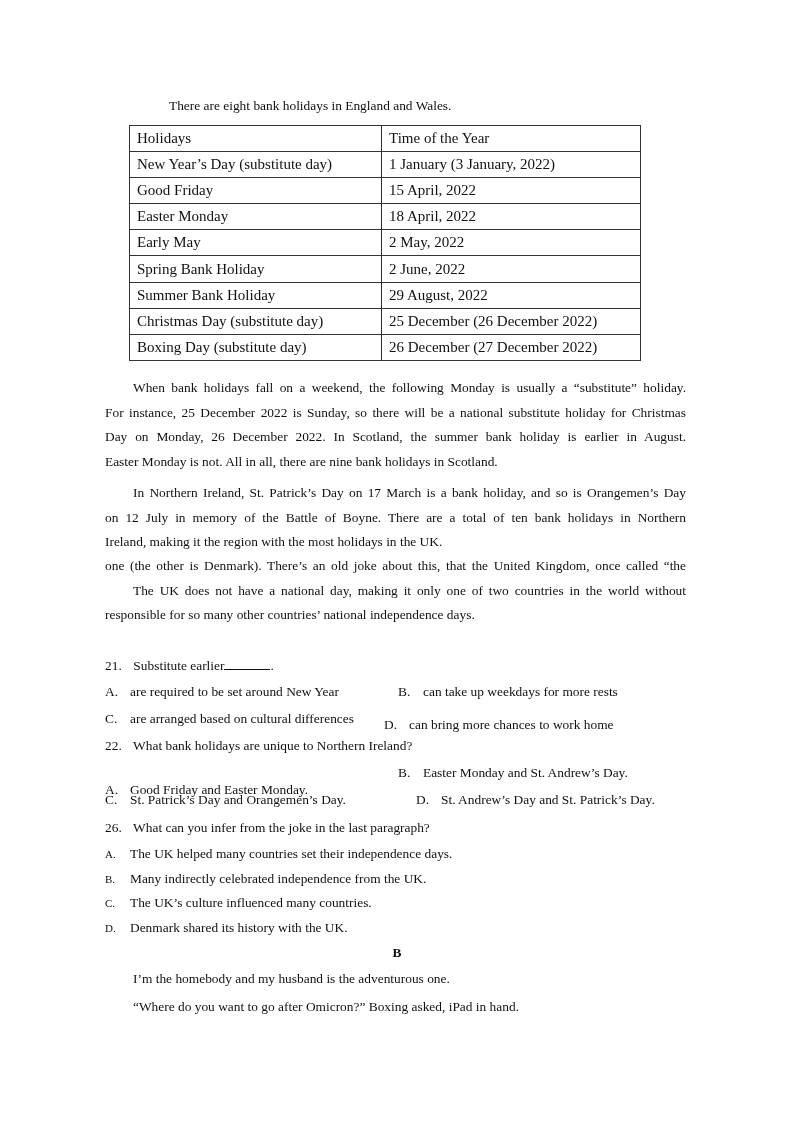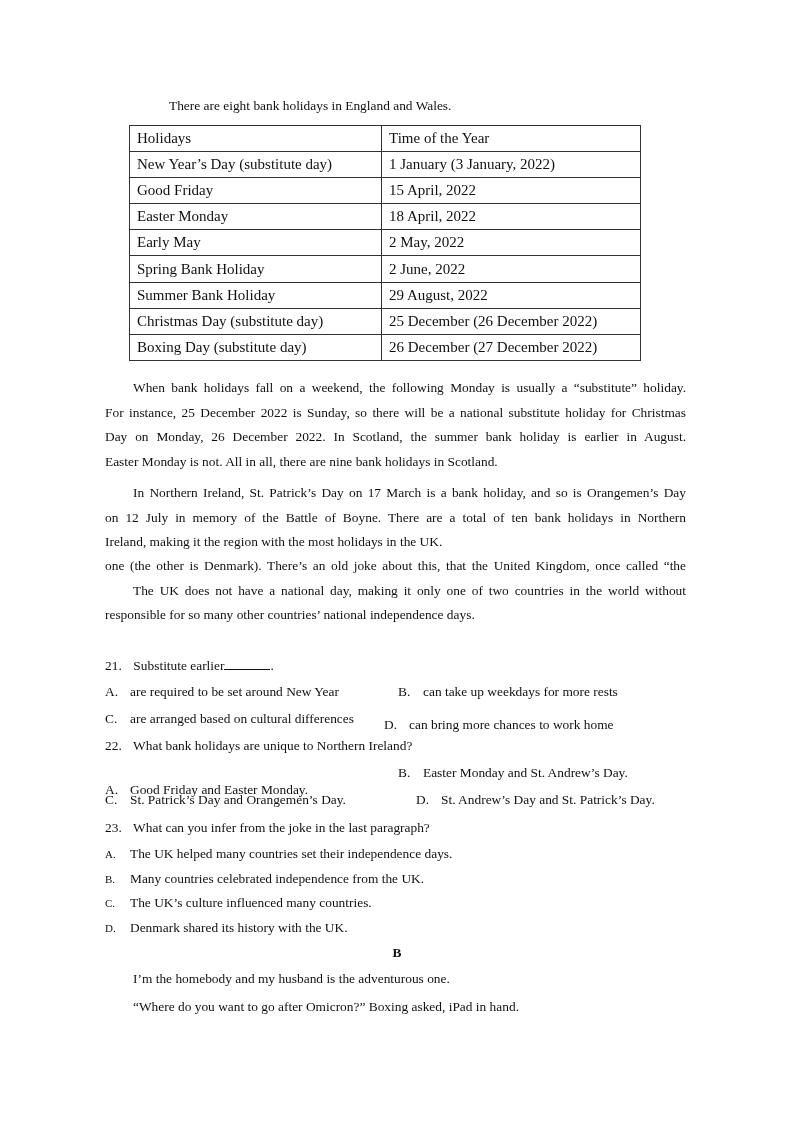--- a/index.html
+++ b/index.html
@@ -122,28 +122,28 @@
   <span class="lbl">B.</span><span>Easter Monday and St. Andrew’s Day.</span>
 </div>
 <div class="opt" style="left:105px; top:792px;">
   <span class="lbl">C.</span><span>St. Patrick’s Day and Orangemen’s Day.</span>
 </div>
 <div class="opt" style="left:416px; top:792px;">
   <span class="lbl">D.</span><span>St. Andrew’s Day and St. Patrick’s Day.</span>
 </div>
 
 <div class="q" style="top:820px;">
-  <span class="lbl">23.</span>
+  <span class="lbl">26.</span>
   <span>What can you infer from the joke in the last paragraph?</span>
 </div>
 <div class="opt" style="left:105px; top:846px;">
   <span class="lbl small">A.</span><span>The UK helped many countries set their independence days.</span>
 </div>
 <div class="opt" style="left:105px; top:871px;">
-  <span class="lbl small">B.</span><span>Many countries celebrated independence from the UK.</span>
+  <span class="lbl small">B.</span><span>Many indirectly celebrated independence from the UK.</span>
 </div>
 <div class="opt" style="left:105px; top:895px;">
   <span class="lbl small">C.</span><span>The UK’s culture influenced many countries.</span>
 </div>
 <div class="opt" style="left:105px; top:920px;">
   <span class="lbl small">D.</span><span>Denmark shared its history with the UK.</span>
 </div>
 
 <div class="secB">B</div>
 <div class="abs" style="left:133px; top:971px;">I’m the homebody and my husband is the adventurous one.</div>

